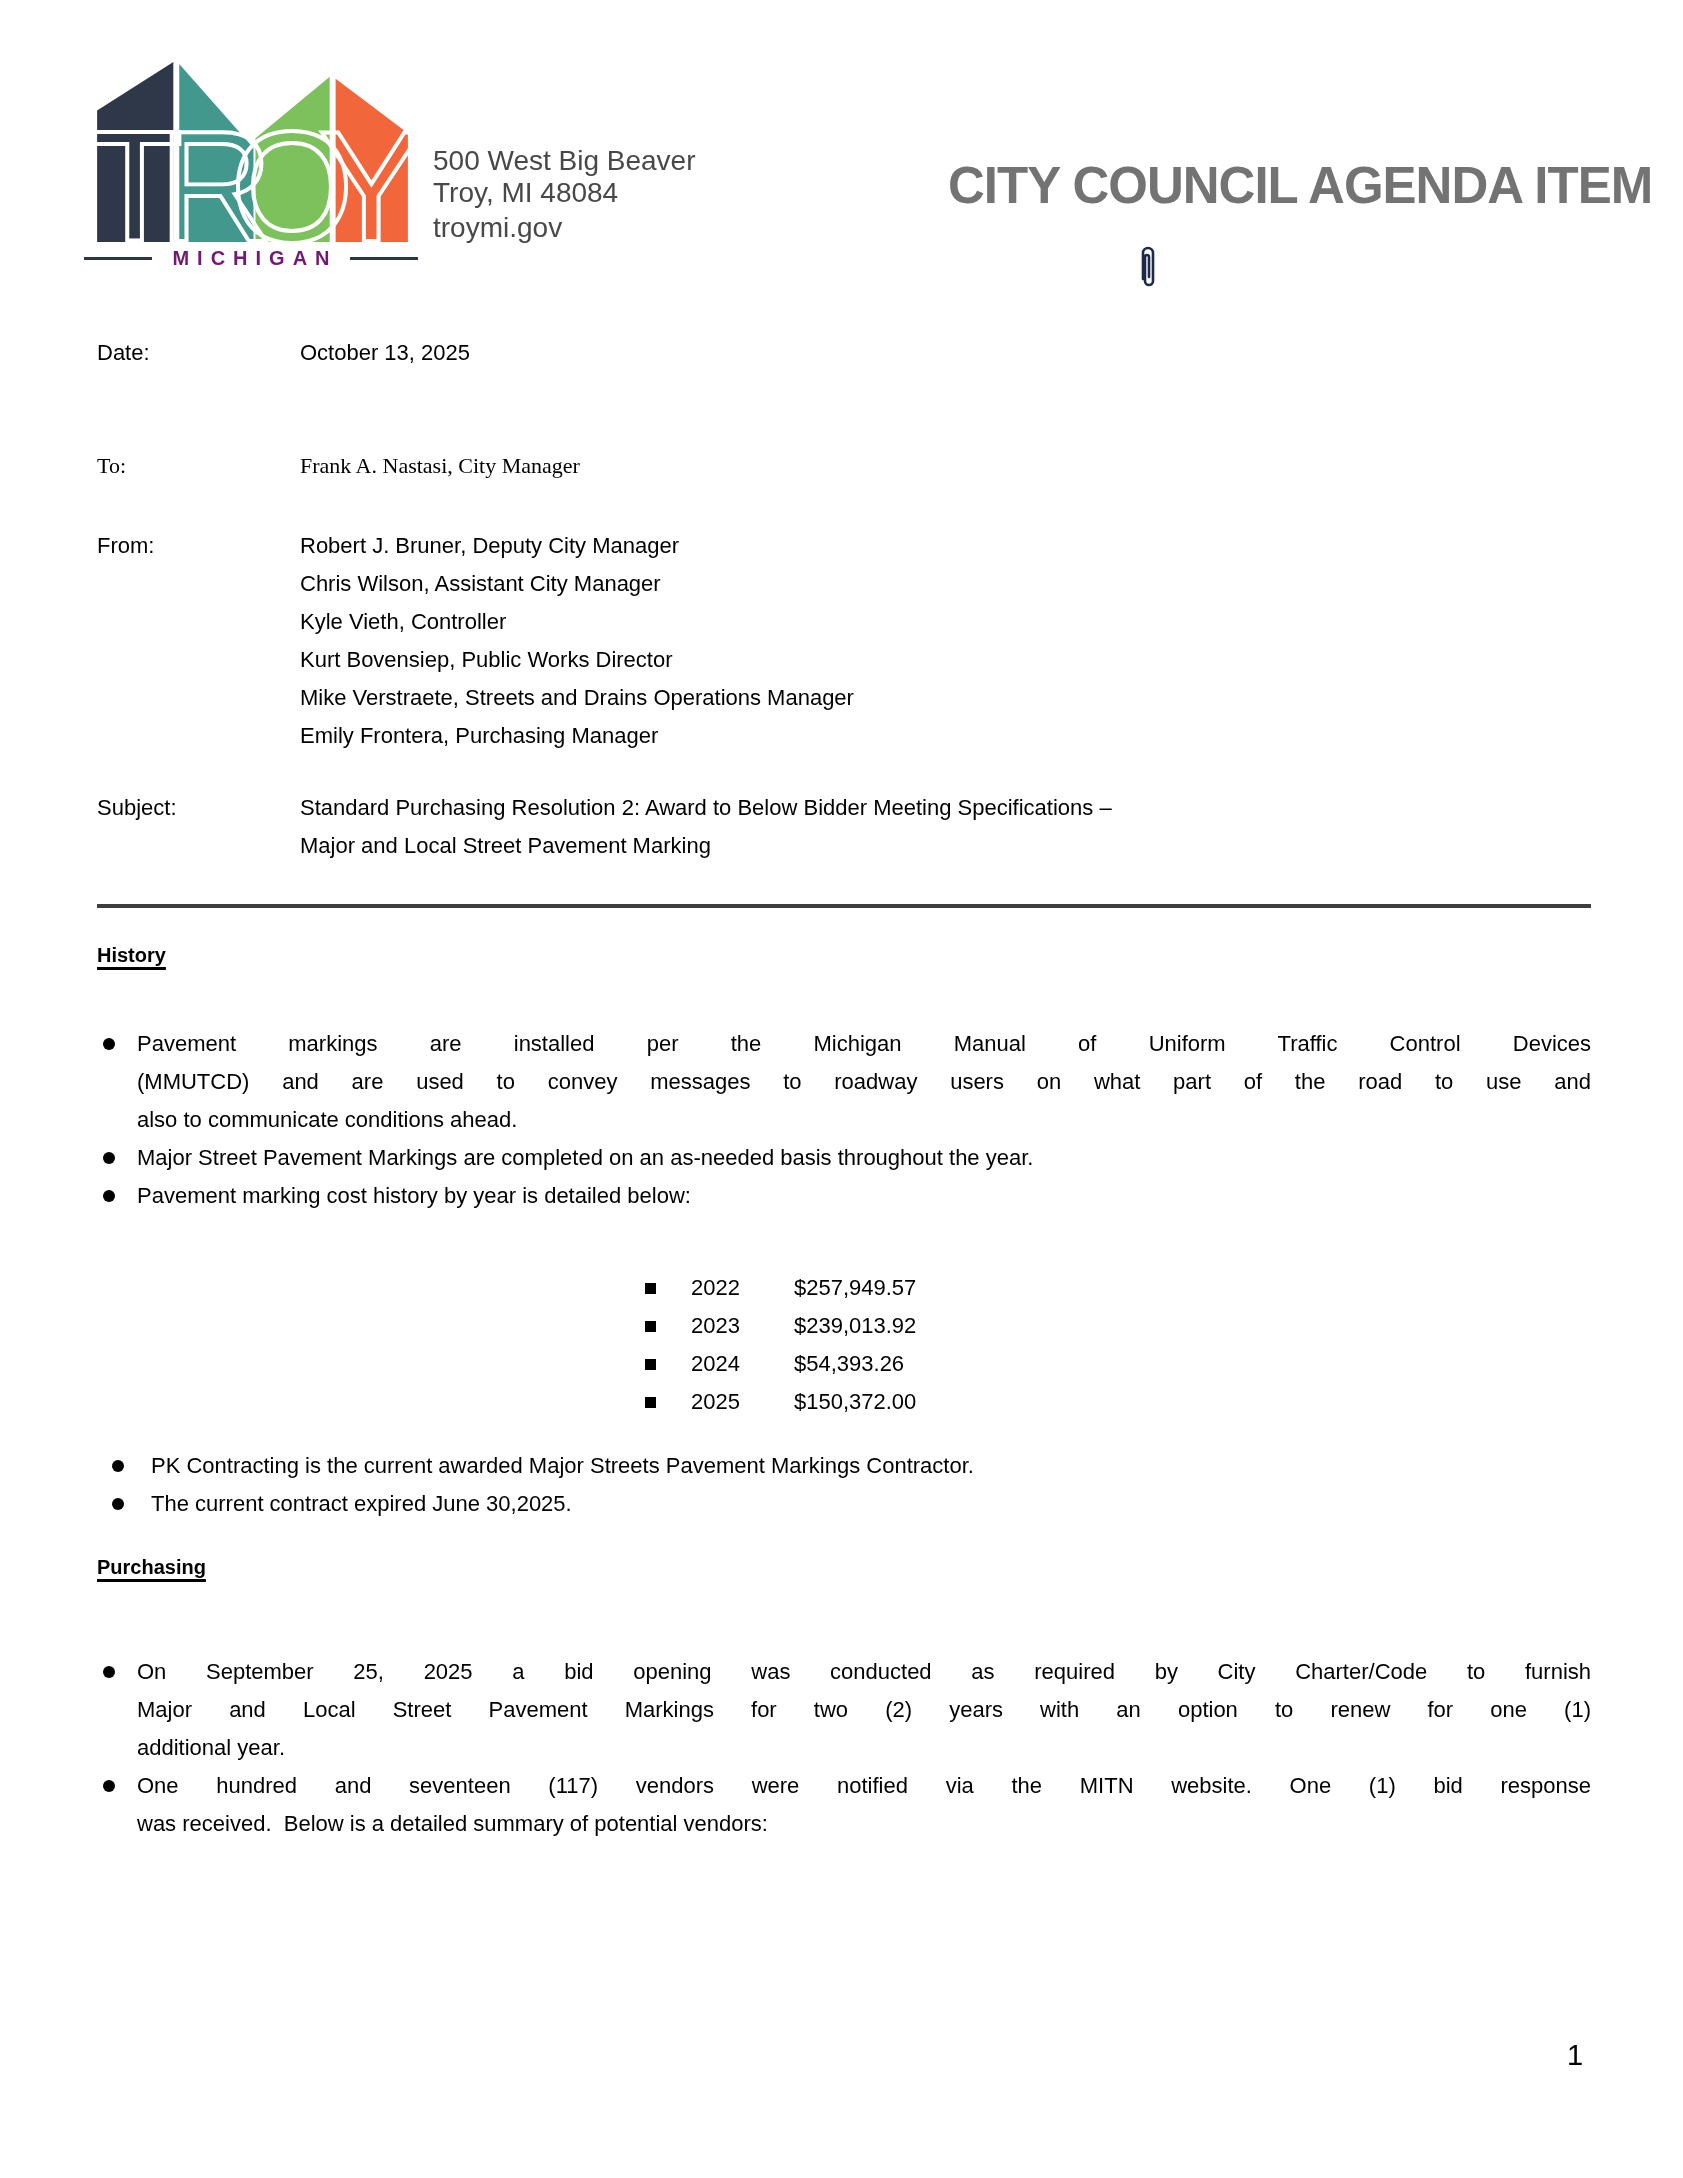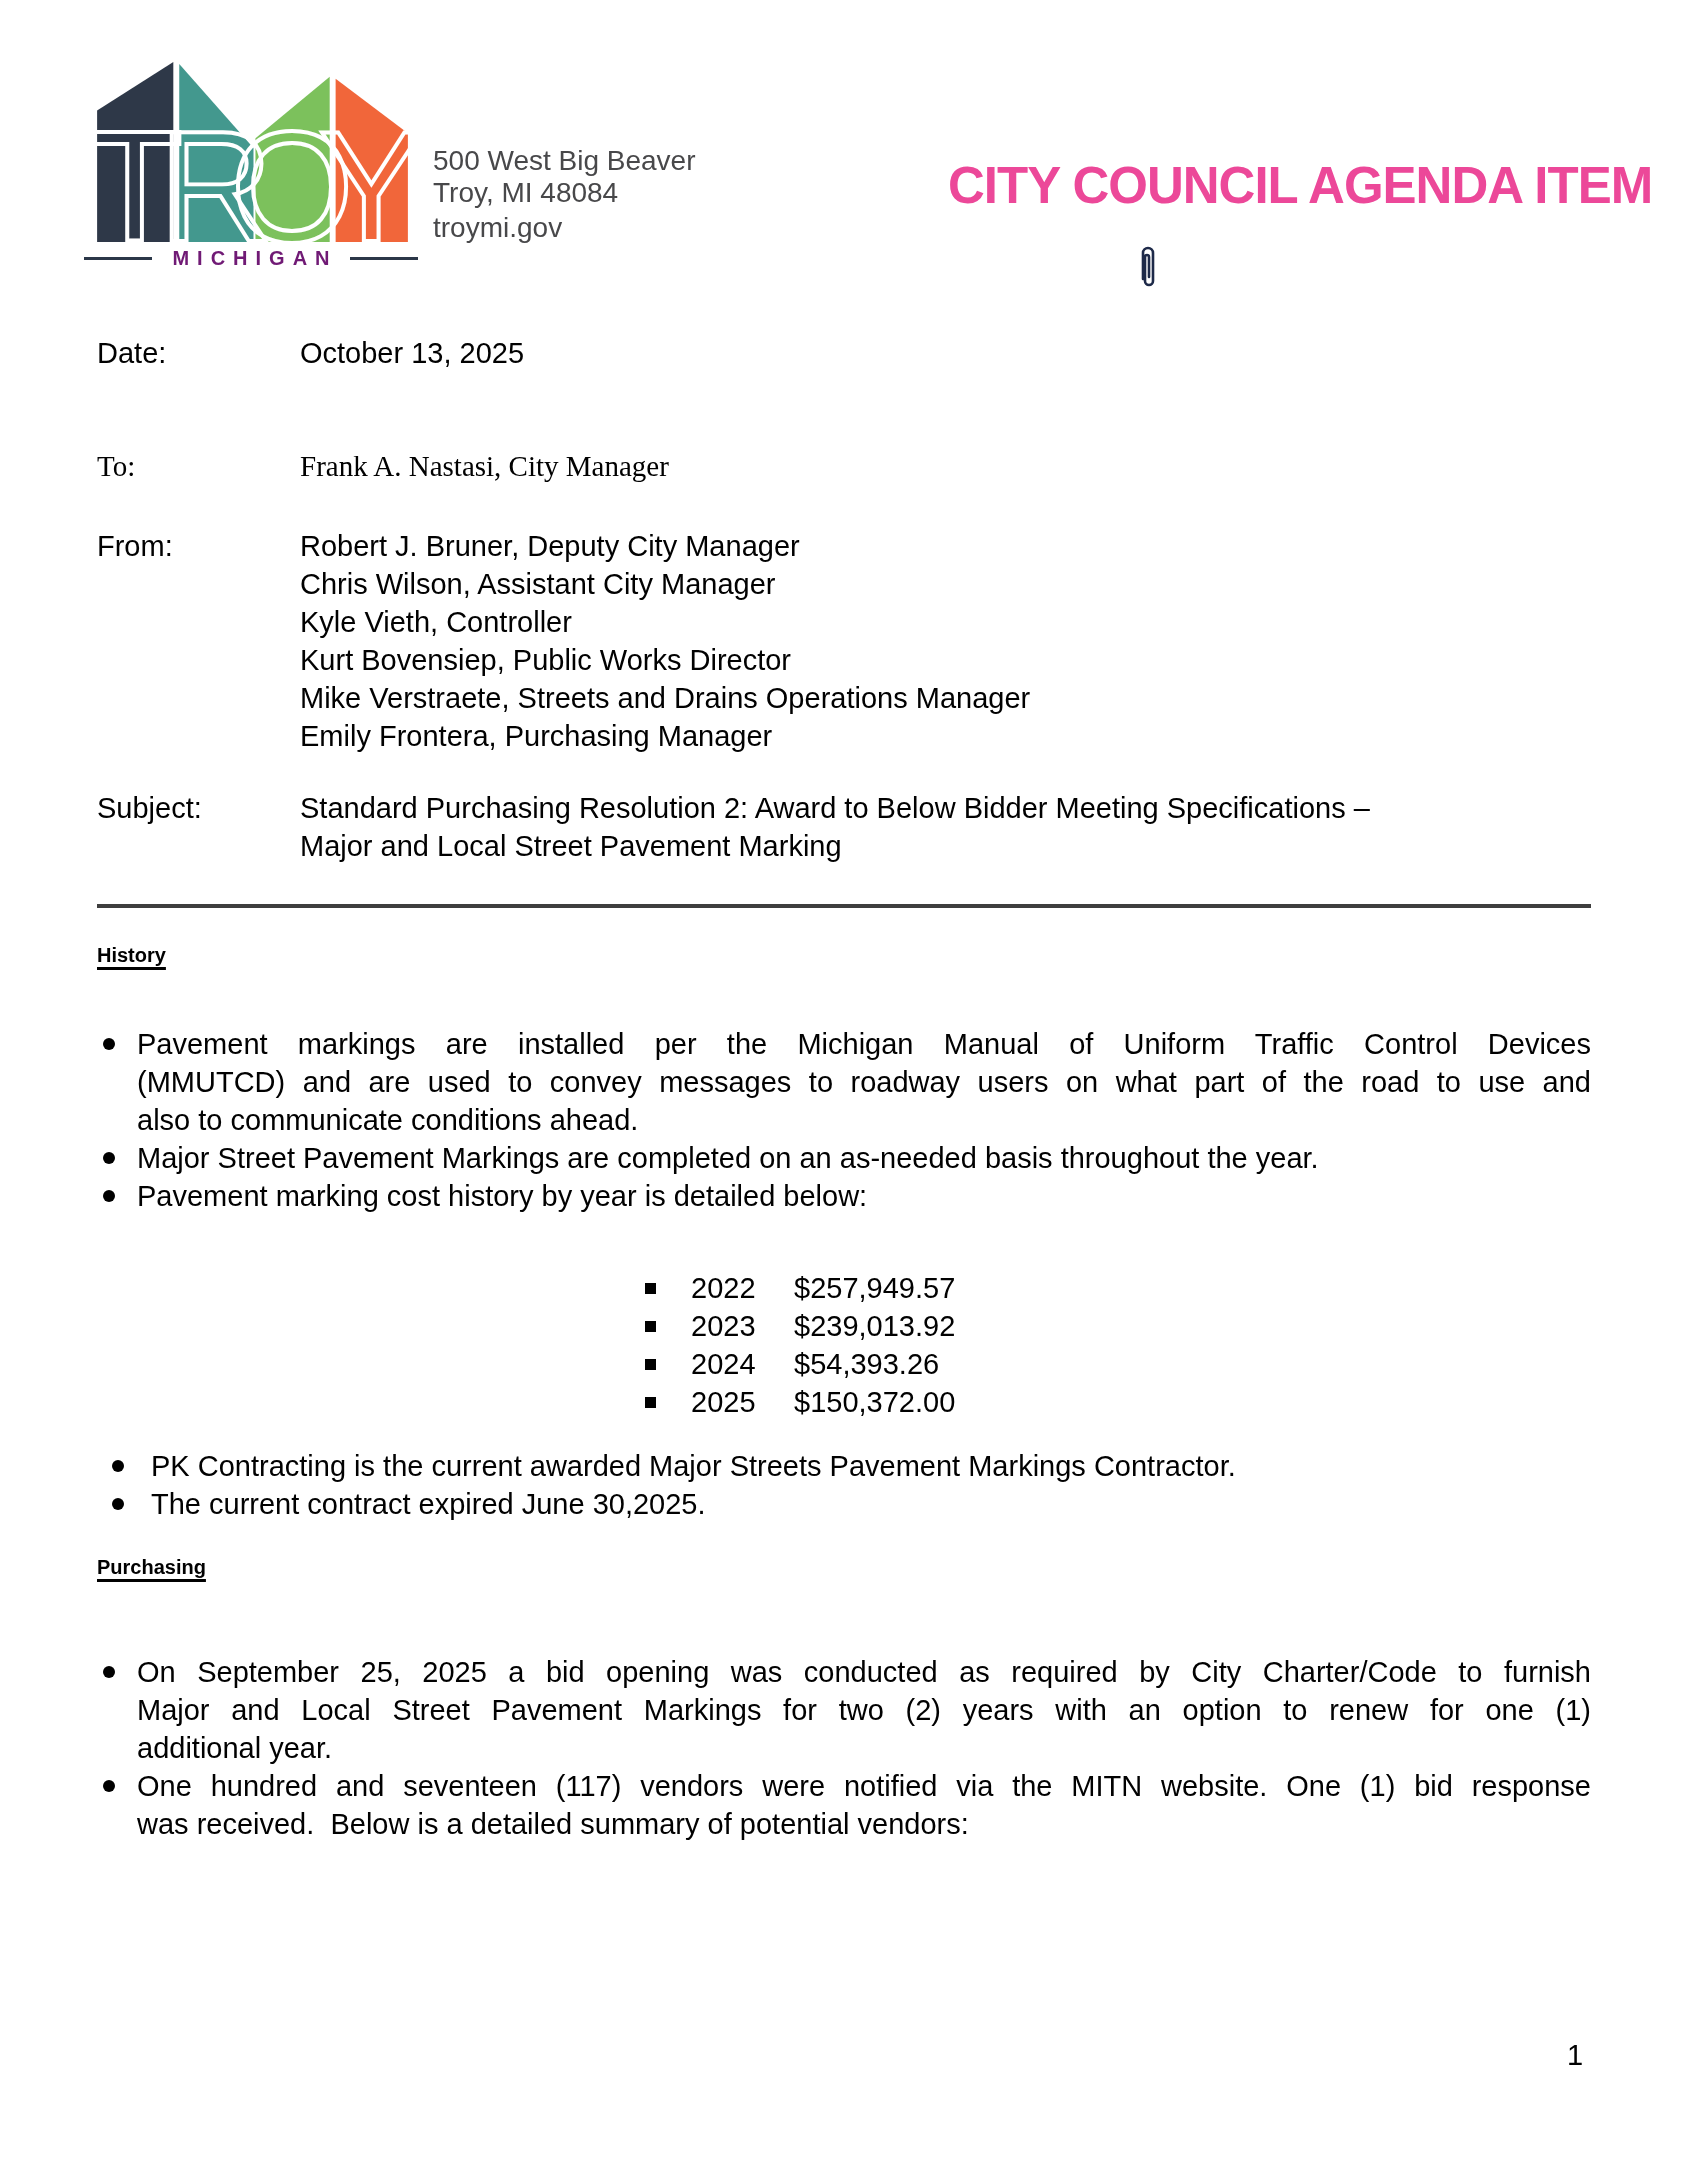--- a/index.html
+++ b/index.html
@@ -1,19 +1,19 @@
 <!DOCTYPE html>
 <html><head>
 <meta charset="utf-8">
 <style>
   html,body{margin:0;padding:0;background:#e8e8e8;}
   .page{position:relative;width:1683px;height:2178px;background:#ffffff;margin:0 auto;
         font-family:"Liberation Sans",sans-serif;color:#010101;overflow:hidden;}
   .abs{position:absolute;}
-  .body-text{font-size:29px;line-height:38px;}
+  .body-text{font-size:22px;line-height:38px;}
   
   .heading{font-size:20px;font-weight:bold;text-decoration:underline;
            text-decoration-thickness:3px;text-underline-offset:5px;}
   
   .meta-row{display:flex;}
   .meta-label{width:203px;flex:none;}
   .meta-value{flex:1;}
   
   .divider{background:#3e3e3e;height:4px;}
   
@@ -23,21 +23,21 @@
   .blist2 .brow{padding-left:44px;}
   .blist2 .brow .dot{left:5px;}
   .jline{text-align:justify;text-align-last:justify;}
   
   .yrow{position:relative;padding-left:46px;}
   .yrow .sq{position:absolute;left:0;top:14px;width:11px;height:11px;background:#000;}
   .yrow .year{display:inline-block;width:103px;}
   
   .address{font-size:28px;line-height:32px;color:#48484a;}
   
-  .doc-title{font-size:51px;line-height:1;font-weight:bold;color:#ec4899;letter-spacing:-1px;white-space:nowrap;}
+  .doc-title{font-size:51px;line-height:1;font-weight:bold;color:#737373;letter-spacing:-1px;white-space:nowrap;}
   
   .mich-row{display:flex;align-items:center;width:334px;}
   .mich-row .mline{flex:1;height:3px;background:#2b3748;}
   .mich-text{font-size:20px;font-weight:bold;letter-spacing:8px;color:#701a75;padding:0 12px 0 20px;white-space:nowrap;}
   a.doclink{color:#0202ee;text-decoration:underline;}
   .pagenum{font-size:29px;}
 </style>
 </head>
 <body>
 

